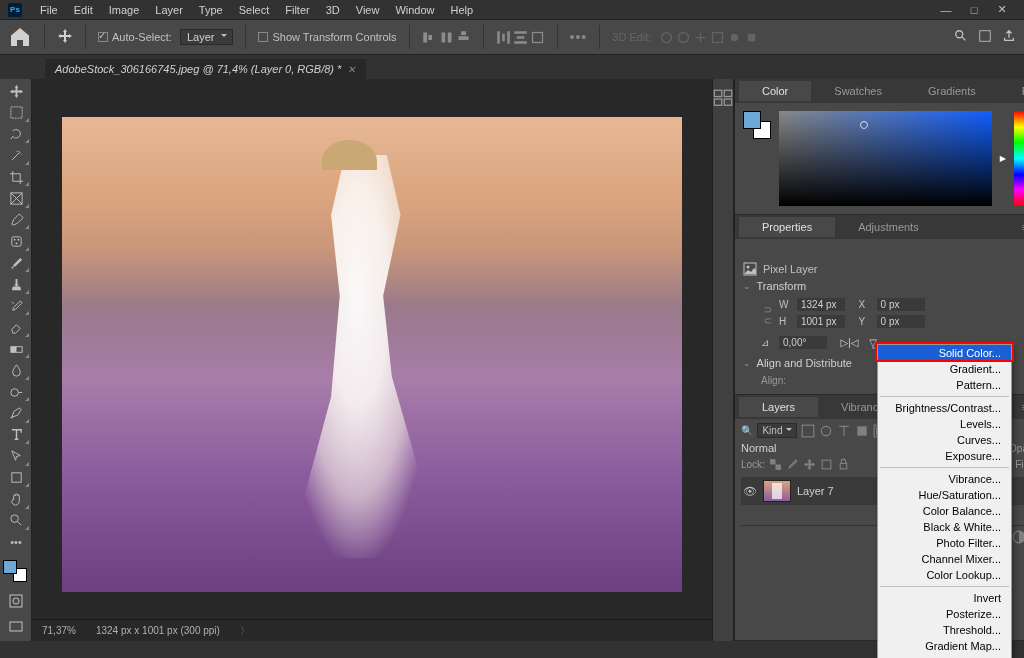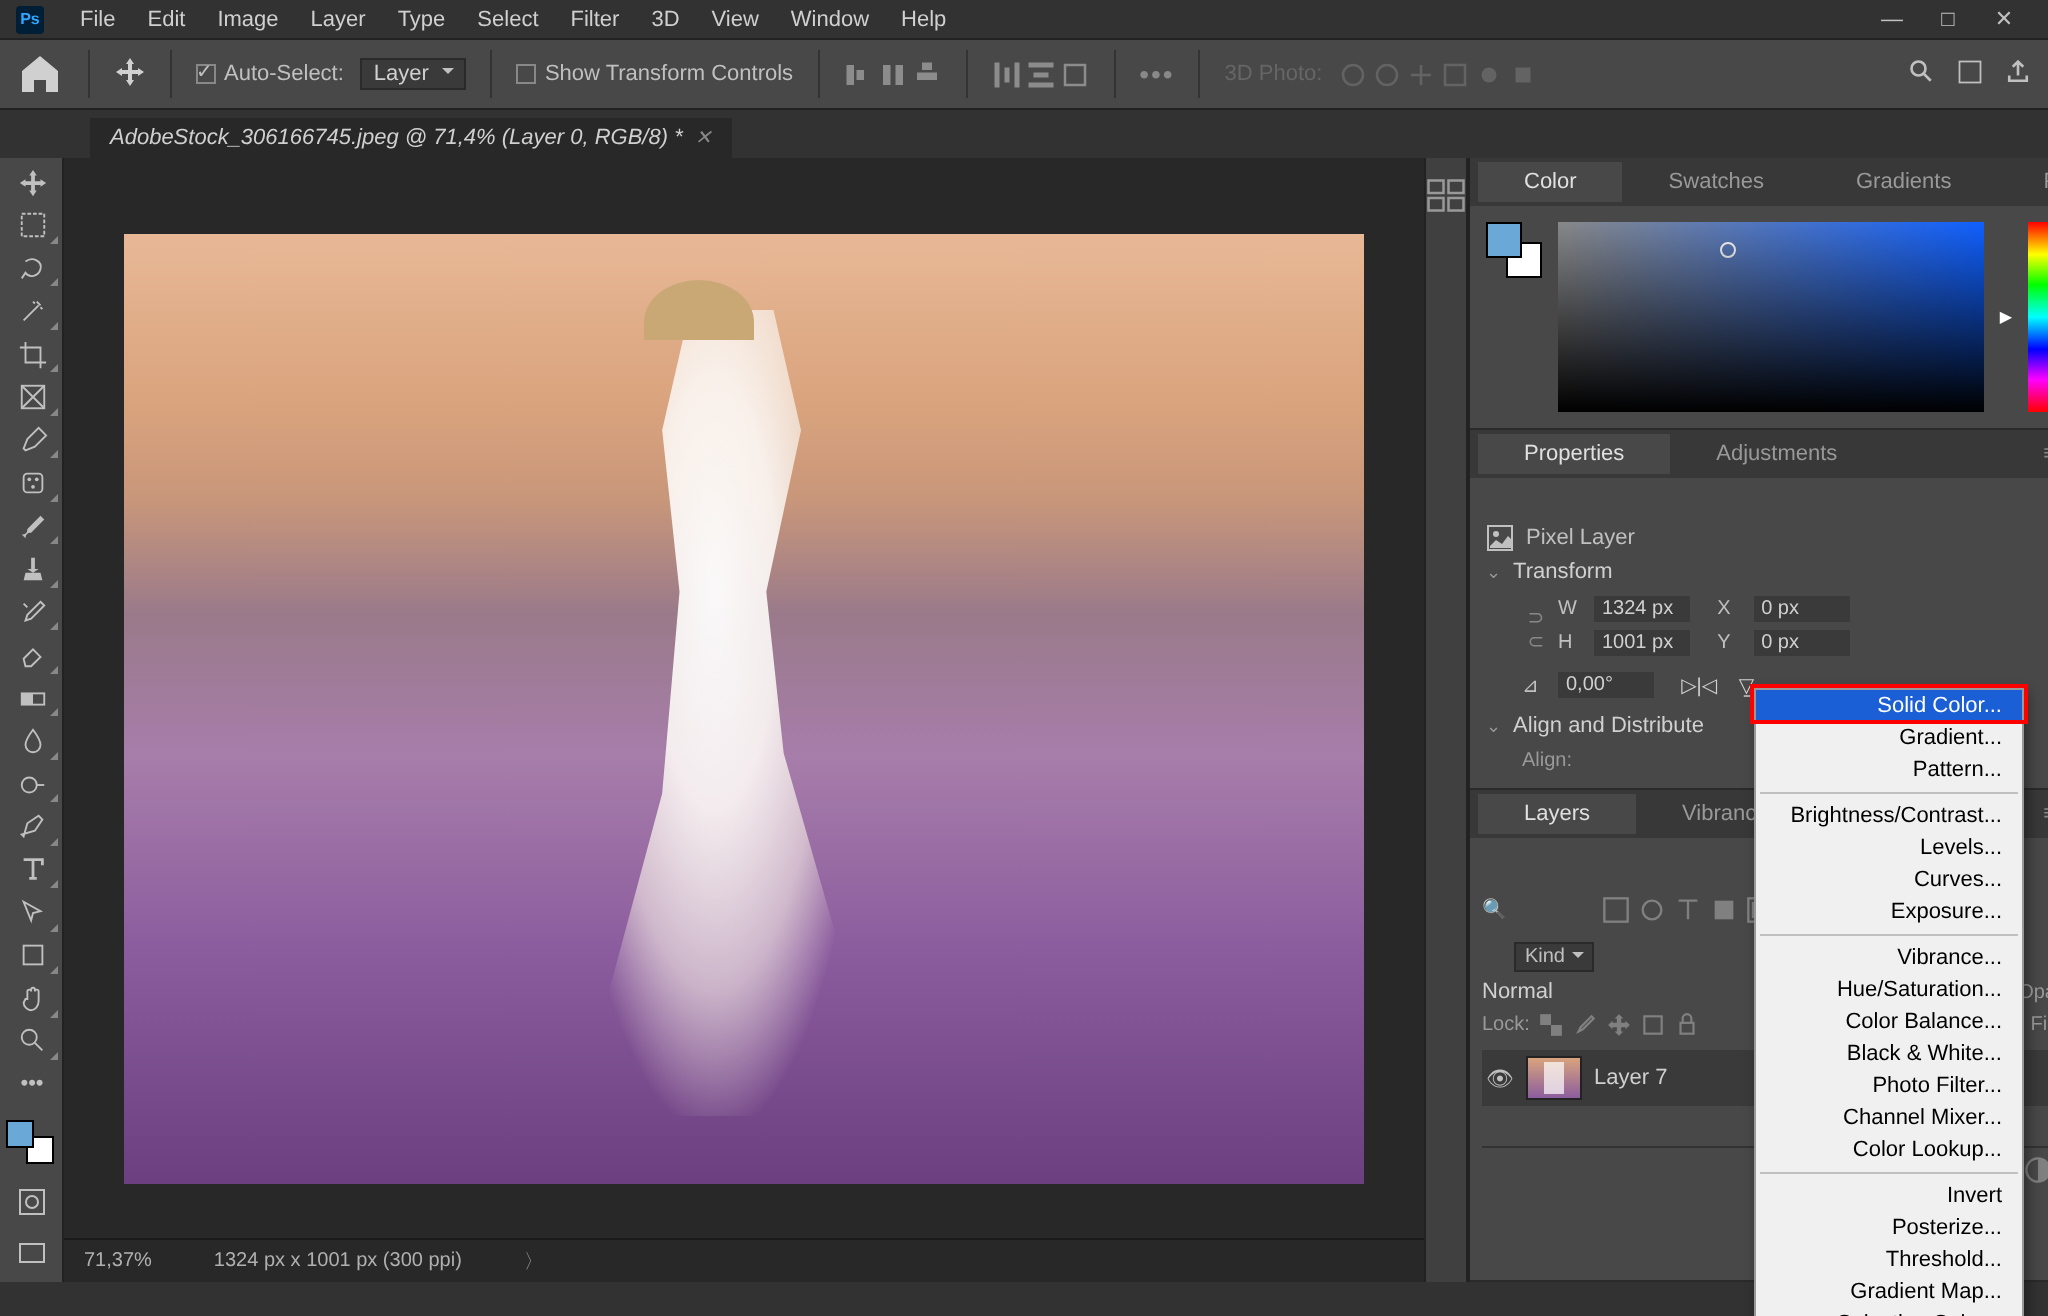--- a/index.html
+++ b/index.html
@@ -46,21 +46,21 @@
 .swatches .fg { position: absolute; width: 14px; height: 14px; background: #6aa8d8; border: 1px solid #000; top: 0; left: 0; z-index: 2; }
 .swatches .bg { position: absolute; width: 14px; height: 14px; background: #fff; border: 1px solid #000; bottom: 0; right: 0; }
 .qm { width: 28px; height: 22px; margin: 2px; display: flex; align-items: center; justify-content: center; }
 
 
 .canvas-wrap { flex: 1; background: #282828; display: flex; flex-direction: column; position: relative; }
 .canvas-area { flex: 1; background: #282828; display: flex; align-items: center; justify-content: center; padding: 20px 30px 10px 30px; }
 .canvas-img { width: 620px; height: 475px; background: linear-gradient(180deg, #e8b896 0%, #d9a37d 18%, #c8967a 28%, #9a7a8a 40%, #a77daa 55%, #8c5d9e 75%, #6b3f80 100%); position: relative; overflow: hidden; }
 .canvas-img::before { content: ""; position: absolute; left: 35%; top: 8%; width: 28%; height: 85%; background: radial-gradient(ellipse 60% 90% at 45% 35%, rgba(255,255,255,0.95) 0%, rgba(252,248,245,0.9) 30%, rgba(248,240,232,0.6) 55%, transparent 75%); clip-path: polygon(38% 0, 62% 0, 70% 15%, 60% 35%, 65% 55%, 95% 100%, 5% 100%, 30% 60%, 35% 35%, 30% 15%); }
 .canvas-img::after { content: ""; position: absolute; left: 42%; top: 5%; width: 55px; height: 30px; background: #c9a876; border-radius: 50% 50% 0 0 / 70% 70% 0 0; }
-.status-bar { height: 22px; background: #282828; display: flex; align-items: center; padding: 0 10px; gap: 31px; color: #b0b0b0; font-size: 10px; border-top: 1px solid #1a1a1a; }
+.status-bar { height: 22px; background: #282828; display: flex; align-items: center; padding: 0 10px; gap: 20px; color: #b0b0b0; font-size: 10px; border-top: 1px solid #1a1a1a; }
 
 
 .right-stack { width: 300px; display: flex; flex-direction: column; background: #484848; border-left: 1px solid #222; }
 .collapsed-col { width: 32px; background: #404040; border-left: 1px solid #222; border-right: 1px solid #222; display: flex; flex-direction: column; align-items: center; padding-top: 10px; gap: 10px; }
 .collapsed-col .ci { width: 20px; height: 16px; }
 
 .right-inner { flex: 1; display: flex; flex-direction: column; }
 .panel { background: #484848; border-bottom: 1px solid #2a2a2a; }
 .panel-tabs { display: flex; height: 24px; align-items: center; background: #383838; padding-left: 4px; }
 .panel-tab { padding: 4px 23px; font-size: 11px; color: #999; }
@@ -83,21 +83,21 @@
 .prop-icon-label { display: flex; align-items: center; gap: 6px; color: #c0c0c0; font-size: 11px; padding-bottom: 4px; margin-top: 15px; }
 .transform-grid { padding-left: 18px; }
 .tr-row { display: flex; align-items: center; gap: 4px; margin-bottom: 4px; font-size: 10px; }
 .tr-row .lbl { width: 14px; color: #c0c0c0; }
 .tr-row .val { background: #3a3a3a; padding: 1px 4px; width: 48px; color: #d0d0d0; }
 .tr-row .link { width: 14px; height: 24px; display: flex; align-items: center; justify-content: center; color: #888; }
 
 
 .layers-body { padding: 4px 6px; }
 .layer-controls { display: flex; align-items: center; gap: 4px; margin-bottom: 4px; }
-.layer-controls .drop2 { background: #3a3a3a; border: 1px solid #2a2a2a; font-size: 10px; padding: 1px 14px 1px 4px; position: relative; color: #c0c0c0; margin-top: 48px; }
+.layer-controls .drop2 { background: #3a3a3a; border: 1px solid #2a2a2a; font-size: 10px; padding: 1px 14px 1px 4px; position: relative; color: #c0c0c0; }
 .layer-controls .drop2::after { content: ""; position: absolute; right: 4px; top: 50%; transform: translateY(-50%); border: 3px solid transparent; border-top-color: #c0c0c0; }
 .layer-controls .ficon { width: 14px; height: 14px; opacity: 0.7; }
 .blend-row { display: flex; align-items: center; gap: 4px; margin-bottom: 4px; }
 .lock-row { display: flex; align-items: center; gap: 4px; font-size: 10px; color: #999; margin-bottom: 6px; }
 .lock-row .licon { width: 13px; height: 13px; opacity: 0.7; }
 .layer-item { display: flex; align-items: center; gap: 6px; padding: 3px 2px; background: #3a3a3a; }
 .layer-item .eye { width: 14px; color: #c0c0c0; }
 .layer-item .thumb { width: 28px; height: 22px; background: linear-gradient(180deg, #d9a37d 0%, #8c5d9e 100%); border: 1px solid #222; position: relative; }
 .layer-item .thumb::after { content: ""; position: absolute; left: 30%; top: 10%; width: 40%; height: 80%; background: rgba(255,255,255,0.7); }
 .layer-item .lname { font-size: 11px; color: #d0d0d0; }
@@ -183,21 +183,21 @@
         <rect x="3" y="5" width="6" height="2"></rect>
         <rect x="1" y="9" width="10" height="2"></rect>
       </svg>
     <svg class="align-ico" viewBox="0 0 12 12">
         <rect x="2" y="2" width="8" height="8" fill="none" stroke="currentColor"></rect>
       </svg>
   </div>
   <div class="sep"></div>
   <div class="dots">•••</div>
   <div class="sep"></div>
-  <span class="mode3d">3D Photo:</span>
+  <span class="mode3d">3D Edit:</span>
   <div class="align-group" style="opacity:0.4">
     <svg class="align-ico" viewBox="0 0 12 12">
         <circle cx="6" cy="6" r="4" fill="none" stroke="currentColor"></circle>
       </svg>
     <svg class="align-ico" viewBox="0 0 12 12">
         <circle cx="6" cy="6" r="4" fill="none" stroke="currentColor"></circle>
       </svg>
     <svg class="align-ico" viewBox="0 0 12 12">
         <path d="M2 6h8M6 2v8" stroke="currentColor" fill="none"></path>
       </svg>

